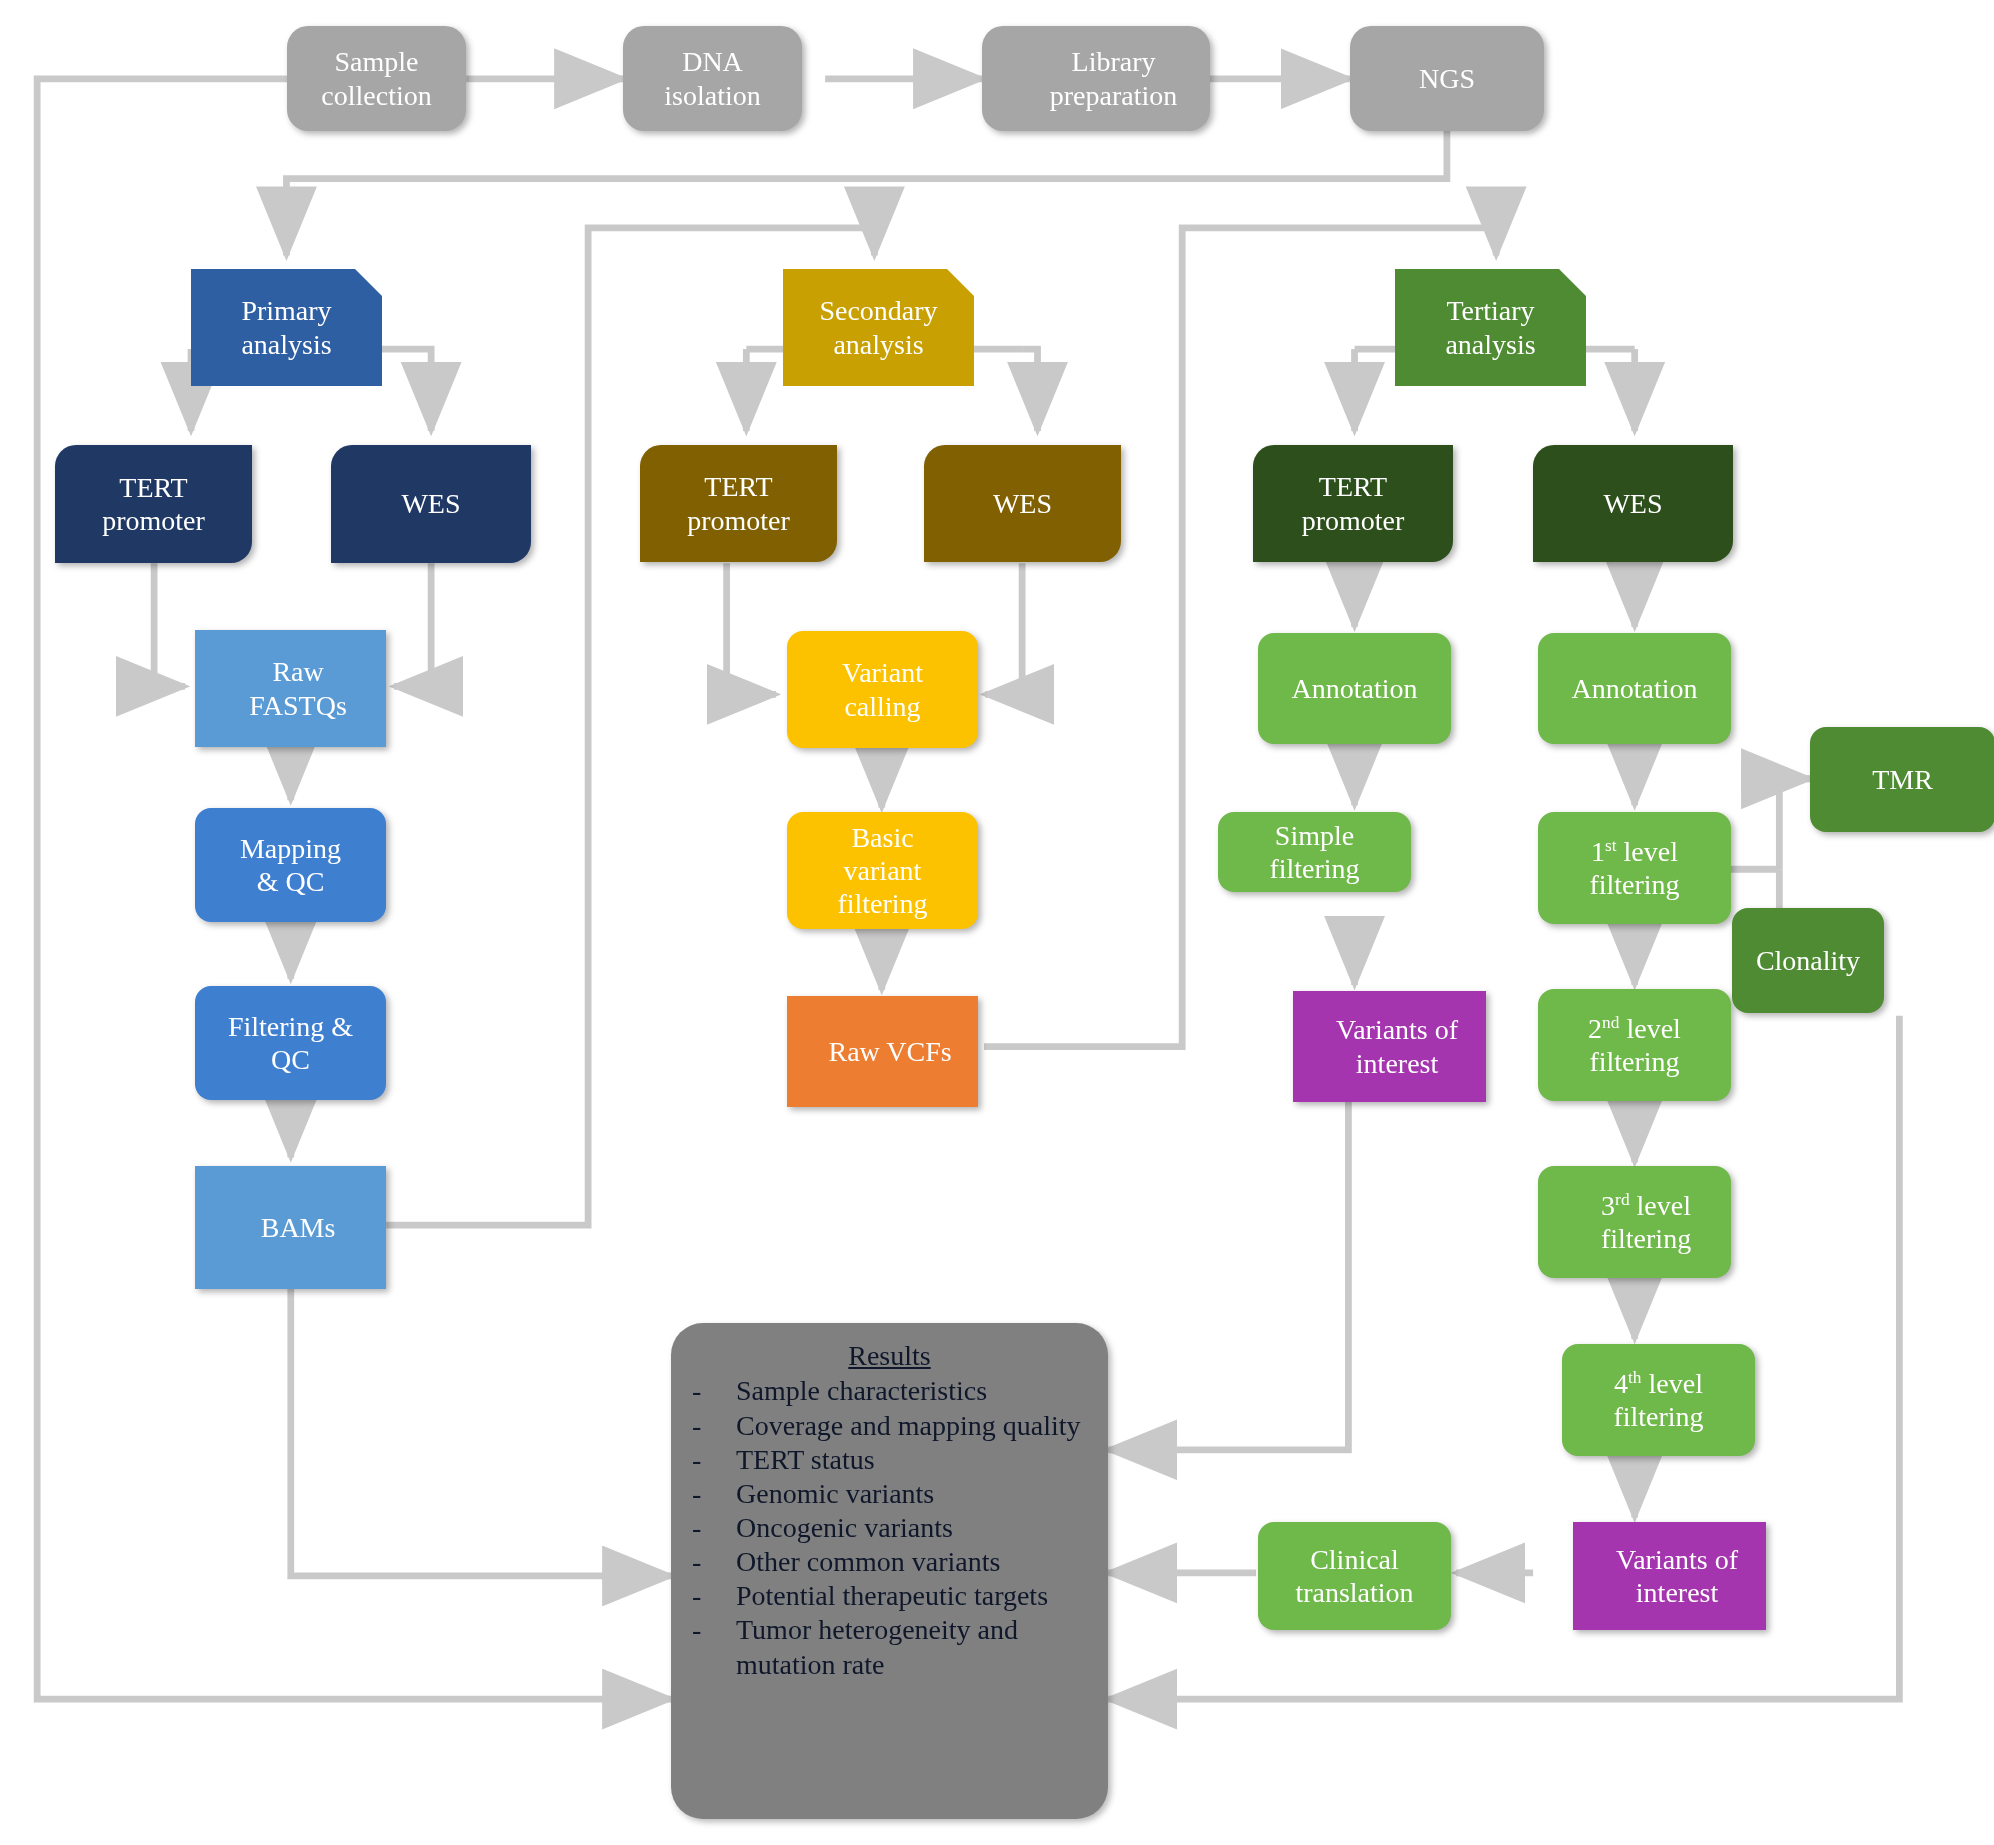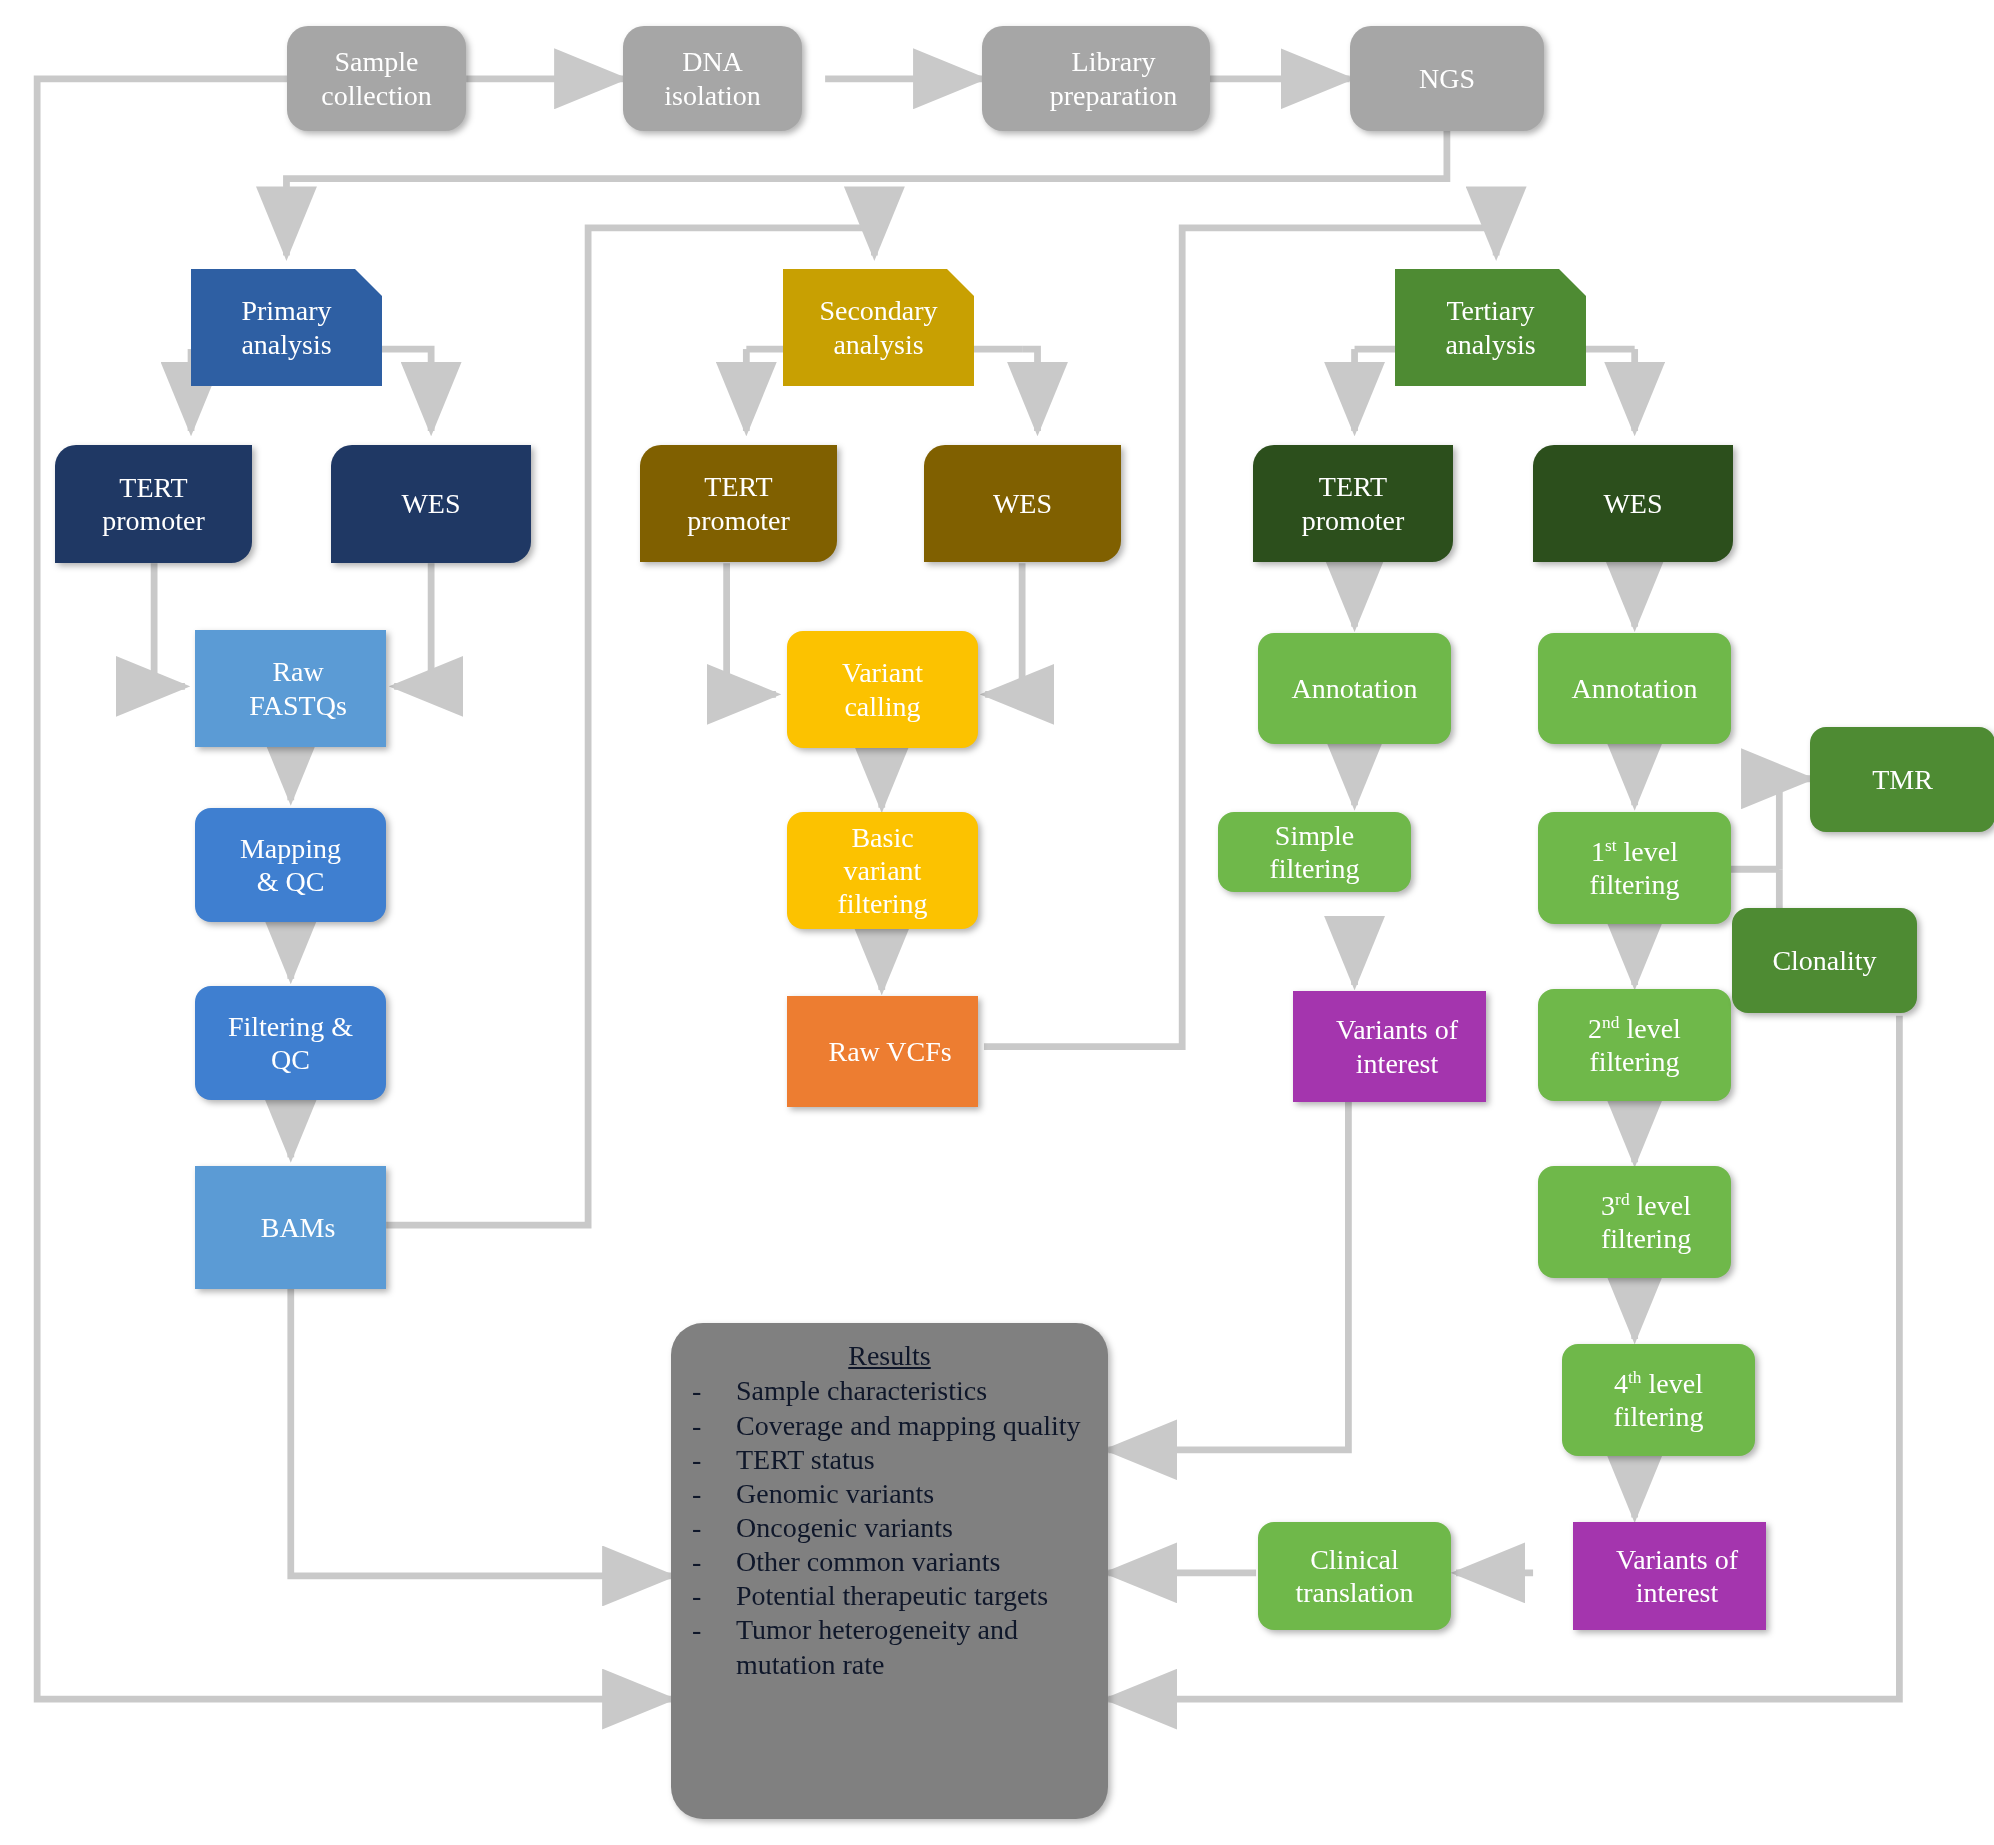--- a/index.html
+++ b/index.html
@@ -219,21 +219,21 @@
   <div class="node green-light rr" style="left:1538px;top:1166px;width:193px;height:112px;padding-left:28px;">
     <span>3<sup>rd</sup> level<br>filtering</span>
   </div>
   <div class="node green-light rr" style="left:1538px;top:1344px;width:193px;height:112px;margin-left:24px;">
     <span>4<sup>th</sup> level<br>filtering</span>
   </div>
 
   <div class="node green-deep rr" style="left:1810px;top:727px;width:185px;height:105px;">
     <span>TMR</span>
   </div>
-  <div class="node green-deep rr" style="left:1732px;top:908px;width:185px;height:105px;">
+  <div class="node green-deep rr" style="left:1732px;top:908px;width:152px;height:105px;">
     <span>Clonality</span>
   </div>
 
   <div class="node purple sq" style="left:1538px;top:1522px;width:193px;height:108px;">
     <span>Variants of<br>interest</span>
   </div>
   <div class="node green-light rr" style="left:1258px;top:1522px;width:193px;height:108px;">
     <span>Clinical<br>translation</span>
   </div>
 

